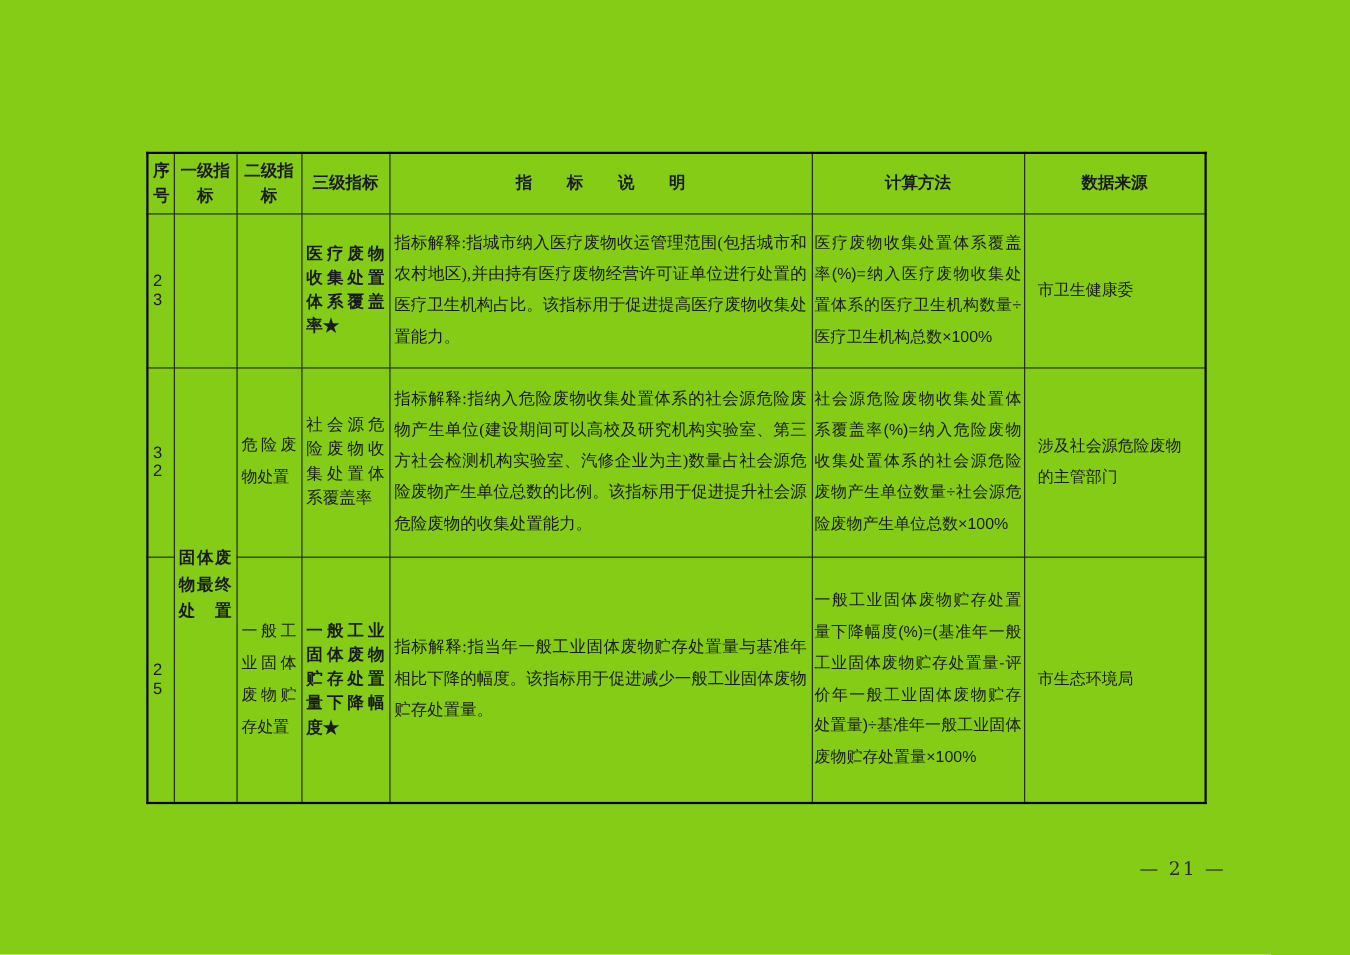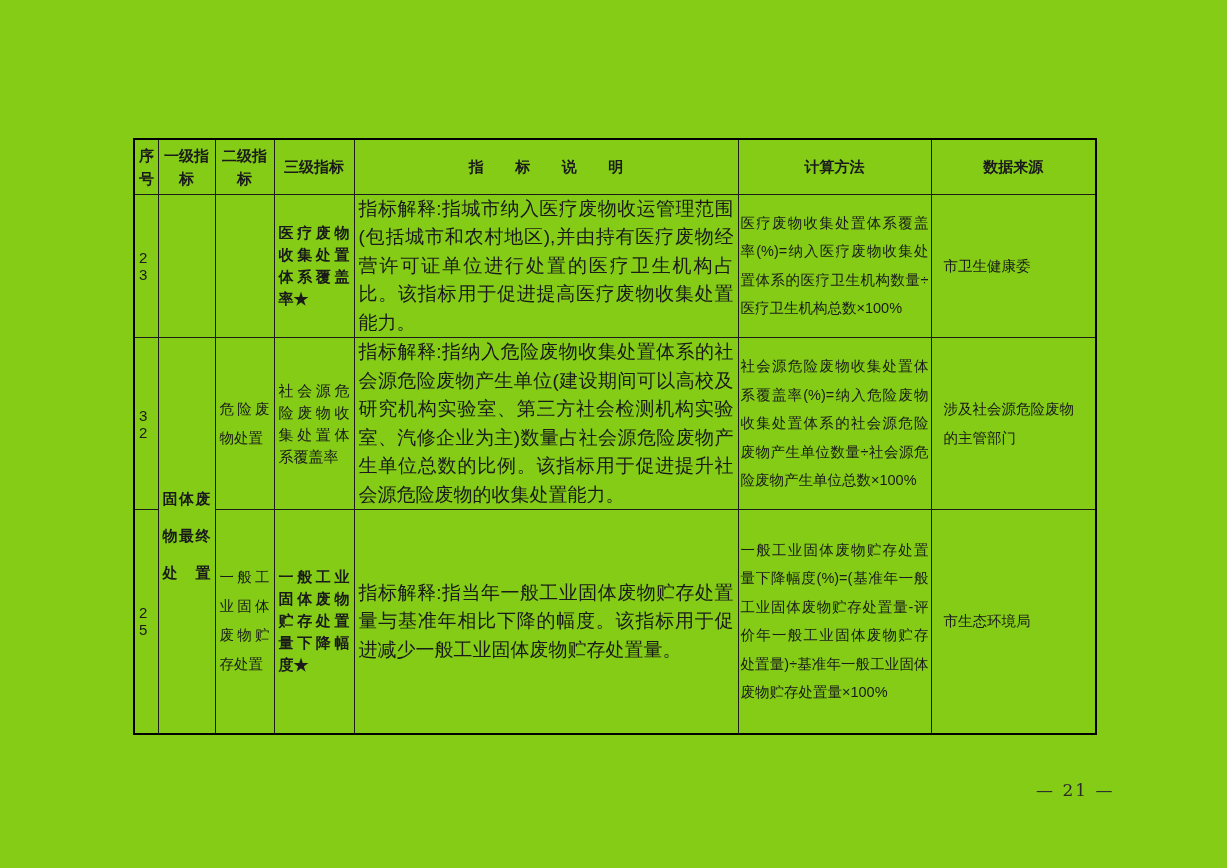--- a/index.html
+++ b/index.html
@@ -41,27 +41,27 @@
 
   th {
     font-size:15px; font-weight:bold;
     text-align:center; line-height:23px;
     padding:0 2px;
   }
   th.h-desc { letter-spacing:2.1em; text-indent:2.1em;margin-top:27px; }
 
   td.c-no   { text-align:left; font-size:15px; }
   td.c-l1   {
-    font-weight:bold; font-size:15px; line-height:37px;
+    font-weight:bold; font-size:15px; line-height:24px;
     text-align:justify; text-align-last:justify;
   }
   td.c-l2   { font-size:14.5px; line-height:29px; text-align:justify; }
   td.c-l3   { font-size:15px;   line-height:22px; text-align:justify; }
   td.c-l3.bold { font-weight:bold; }
-  td.c-desc { font-size:19px; line-height:28.5px; text-align:justify; }
+  td.c-desc { font-size:15px; line-height:28.5px; text-align:justify;font-family:Liberation Serif, serif; }
   td.c-calc { font-size:14.5px; line-height:28.5px; text-align:justify; padding:0 2px; }
   td.c-src  { font-size:14.5px; line-height:28.5px; text-align:left;    padding:0 12px; }
 
   .page-number {
     position:absolute; left:1036px; top:780px;
     font-family:"DejaVu Serif", serif;
     font-size:17px; letter-spacing:2px; color:#2a2a2a;
     white-space:nowrap;
   }
 </style>

